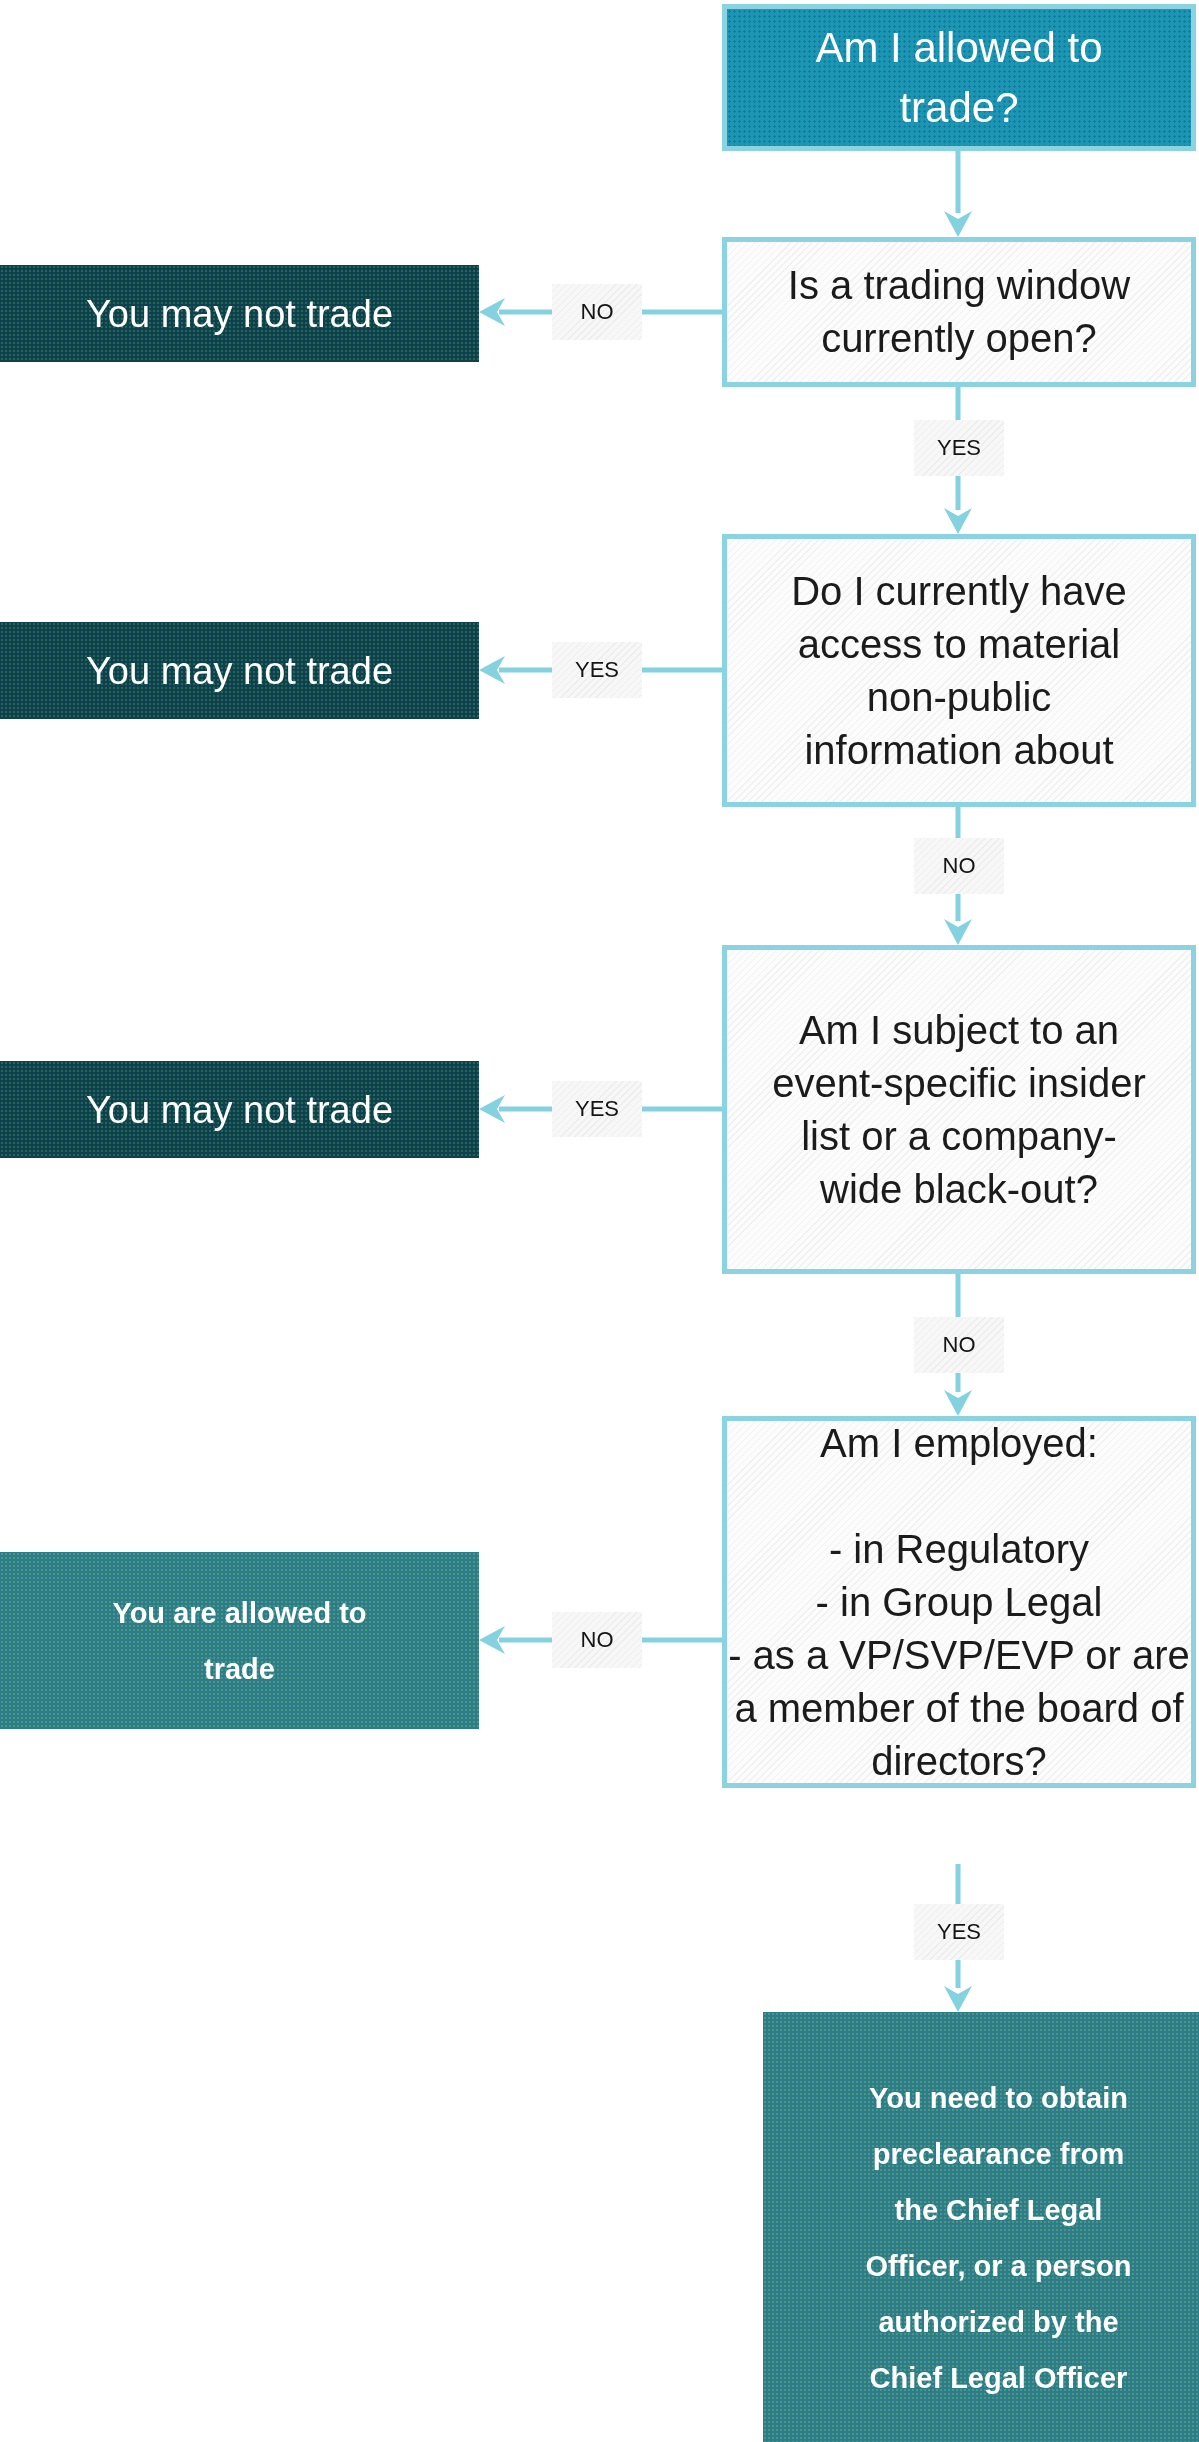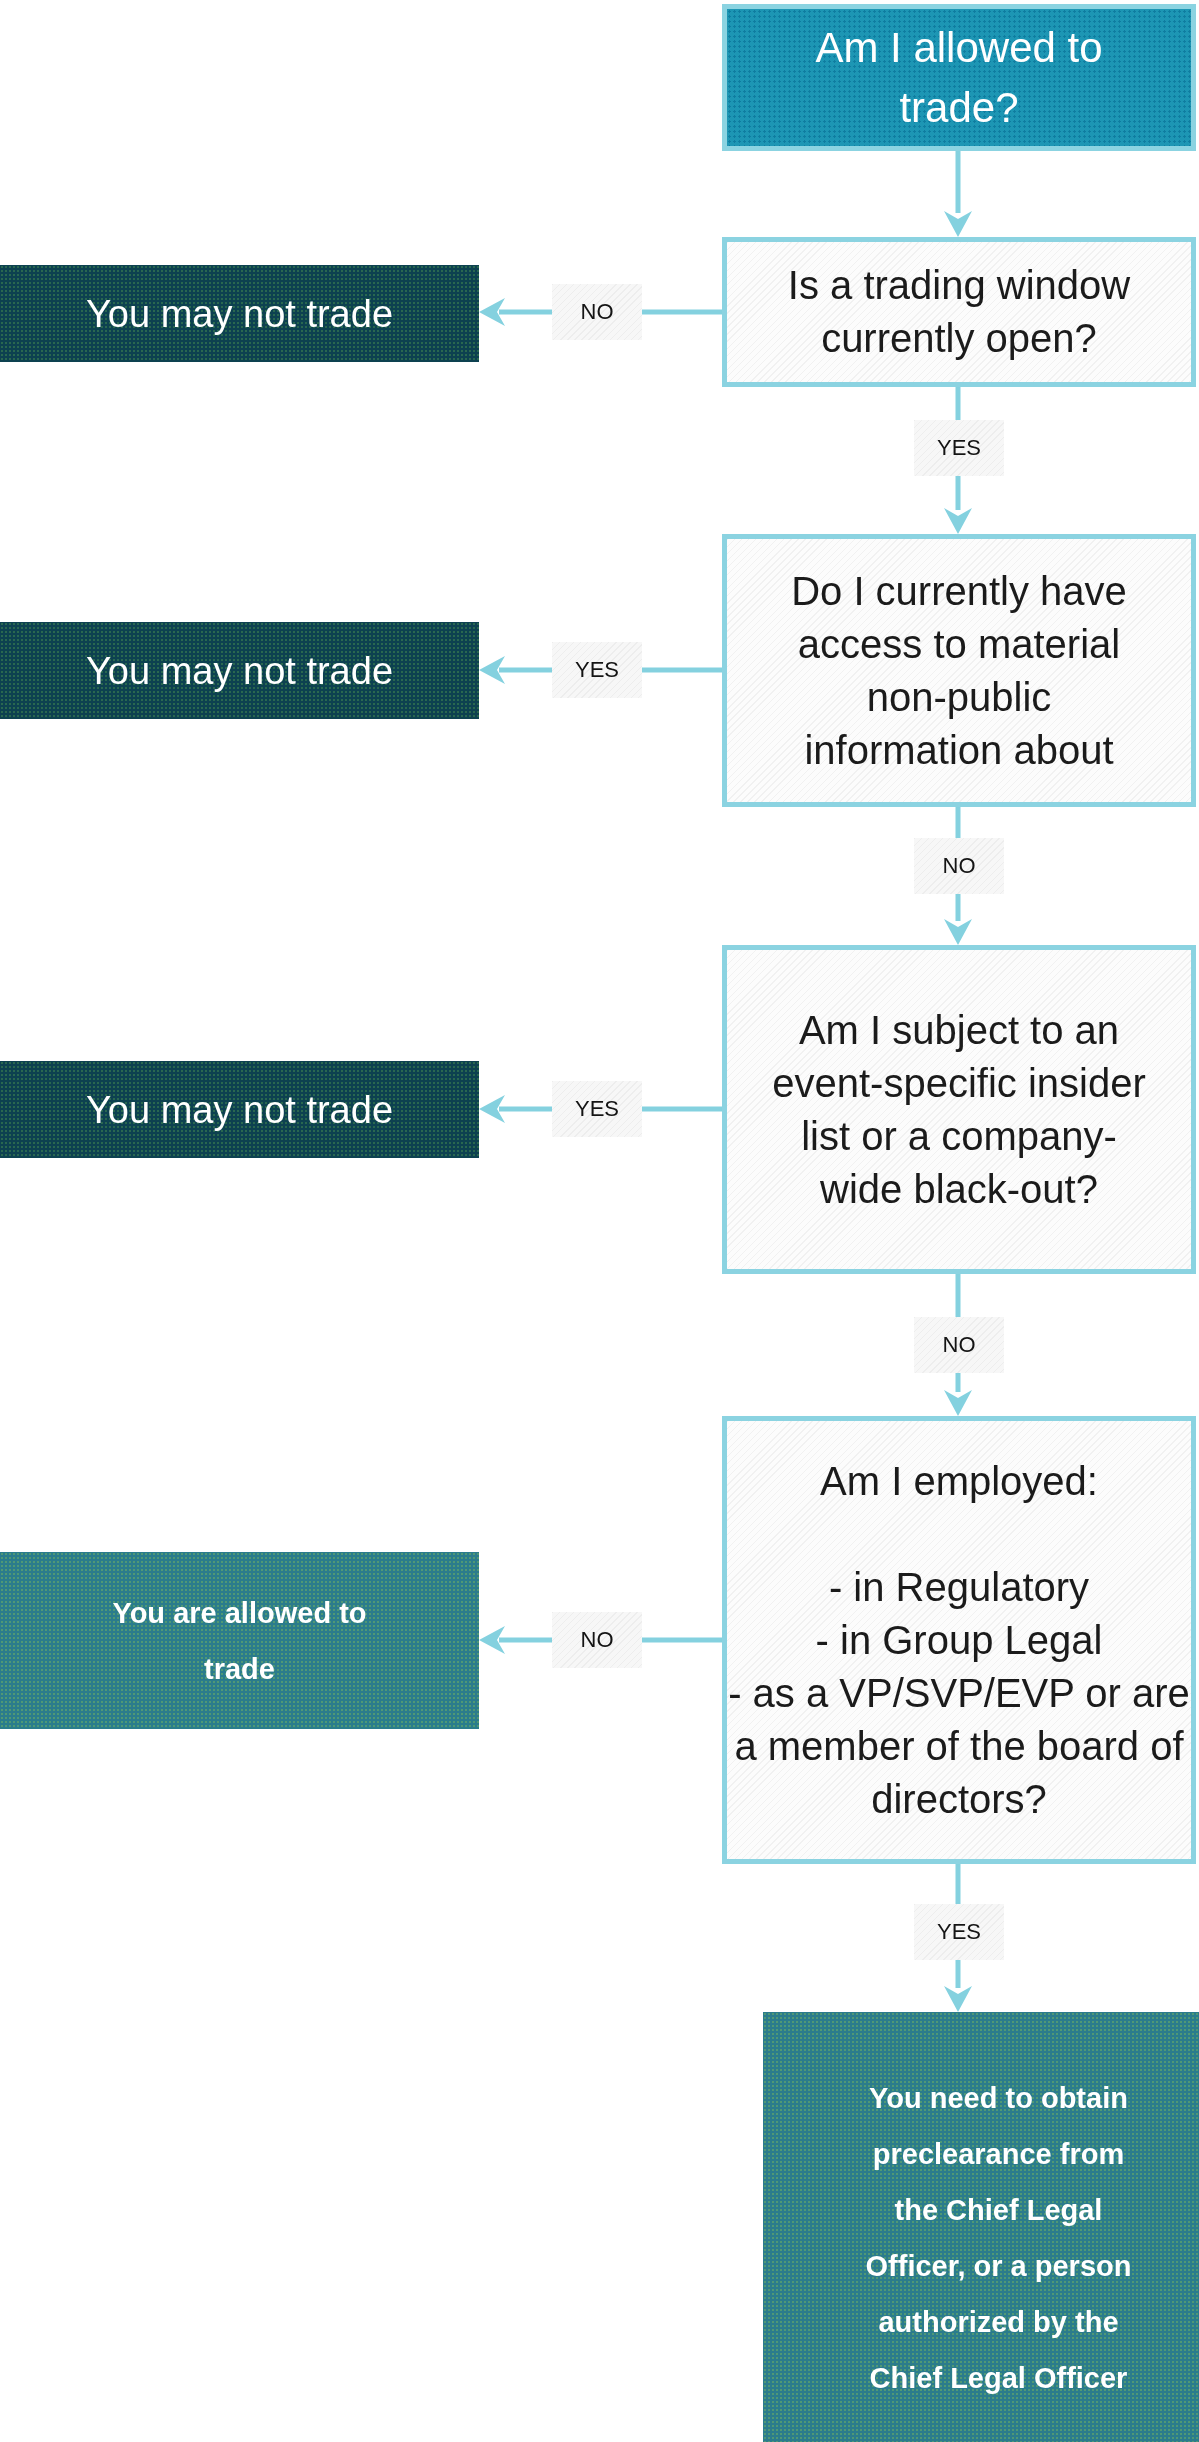--- a/index.html
+++ b/index.html
@@ -101,21 +101,21 @@
 information about</span>
   </div>
 
   <div class="box question" style="left:722px; top:945px; width:474px; height:329px;">
     <span class="node-text">Am I subject to an
 event-specific insider
 list or a company-
 wide black-out?</span>
   </div>
 
-  <div class="box question" style="left:722px; top:1416px; width:474px; height:448px;">
+  <div class="box question" style="left:722px; top:1416px; width:474px; height:372px;">
     <span class="node-text">Am I employed:
 
 - in Regulatory
 - in Group Legal
 - as a VP/SVP/EVP or are a member of the board of directors?</span>
   </div>
 
   <div class="box final" style="left:722px; top:2012px; width:471px; height:430px;">
     <span class="node-text">You need to obtain
 preclearance from

